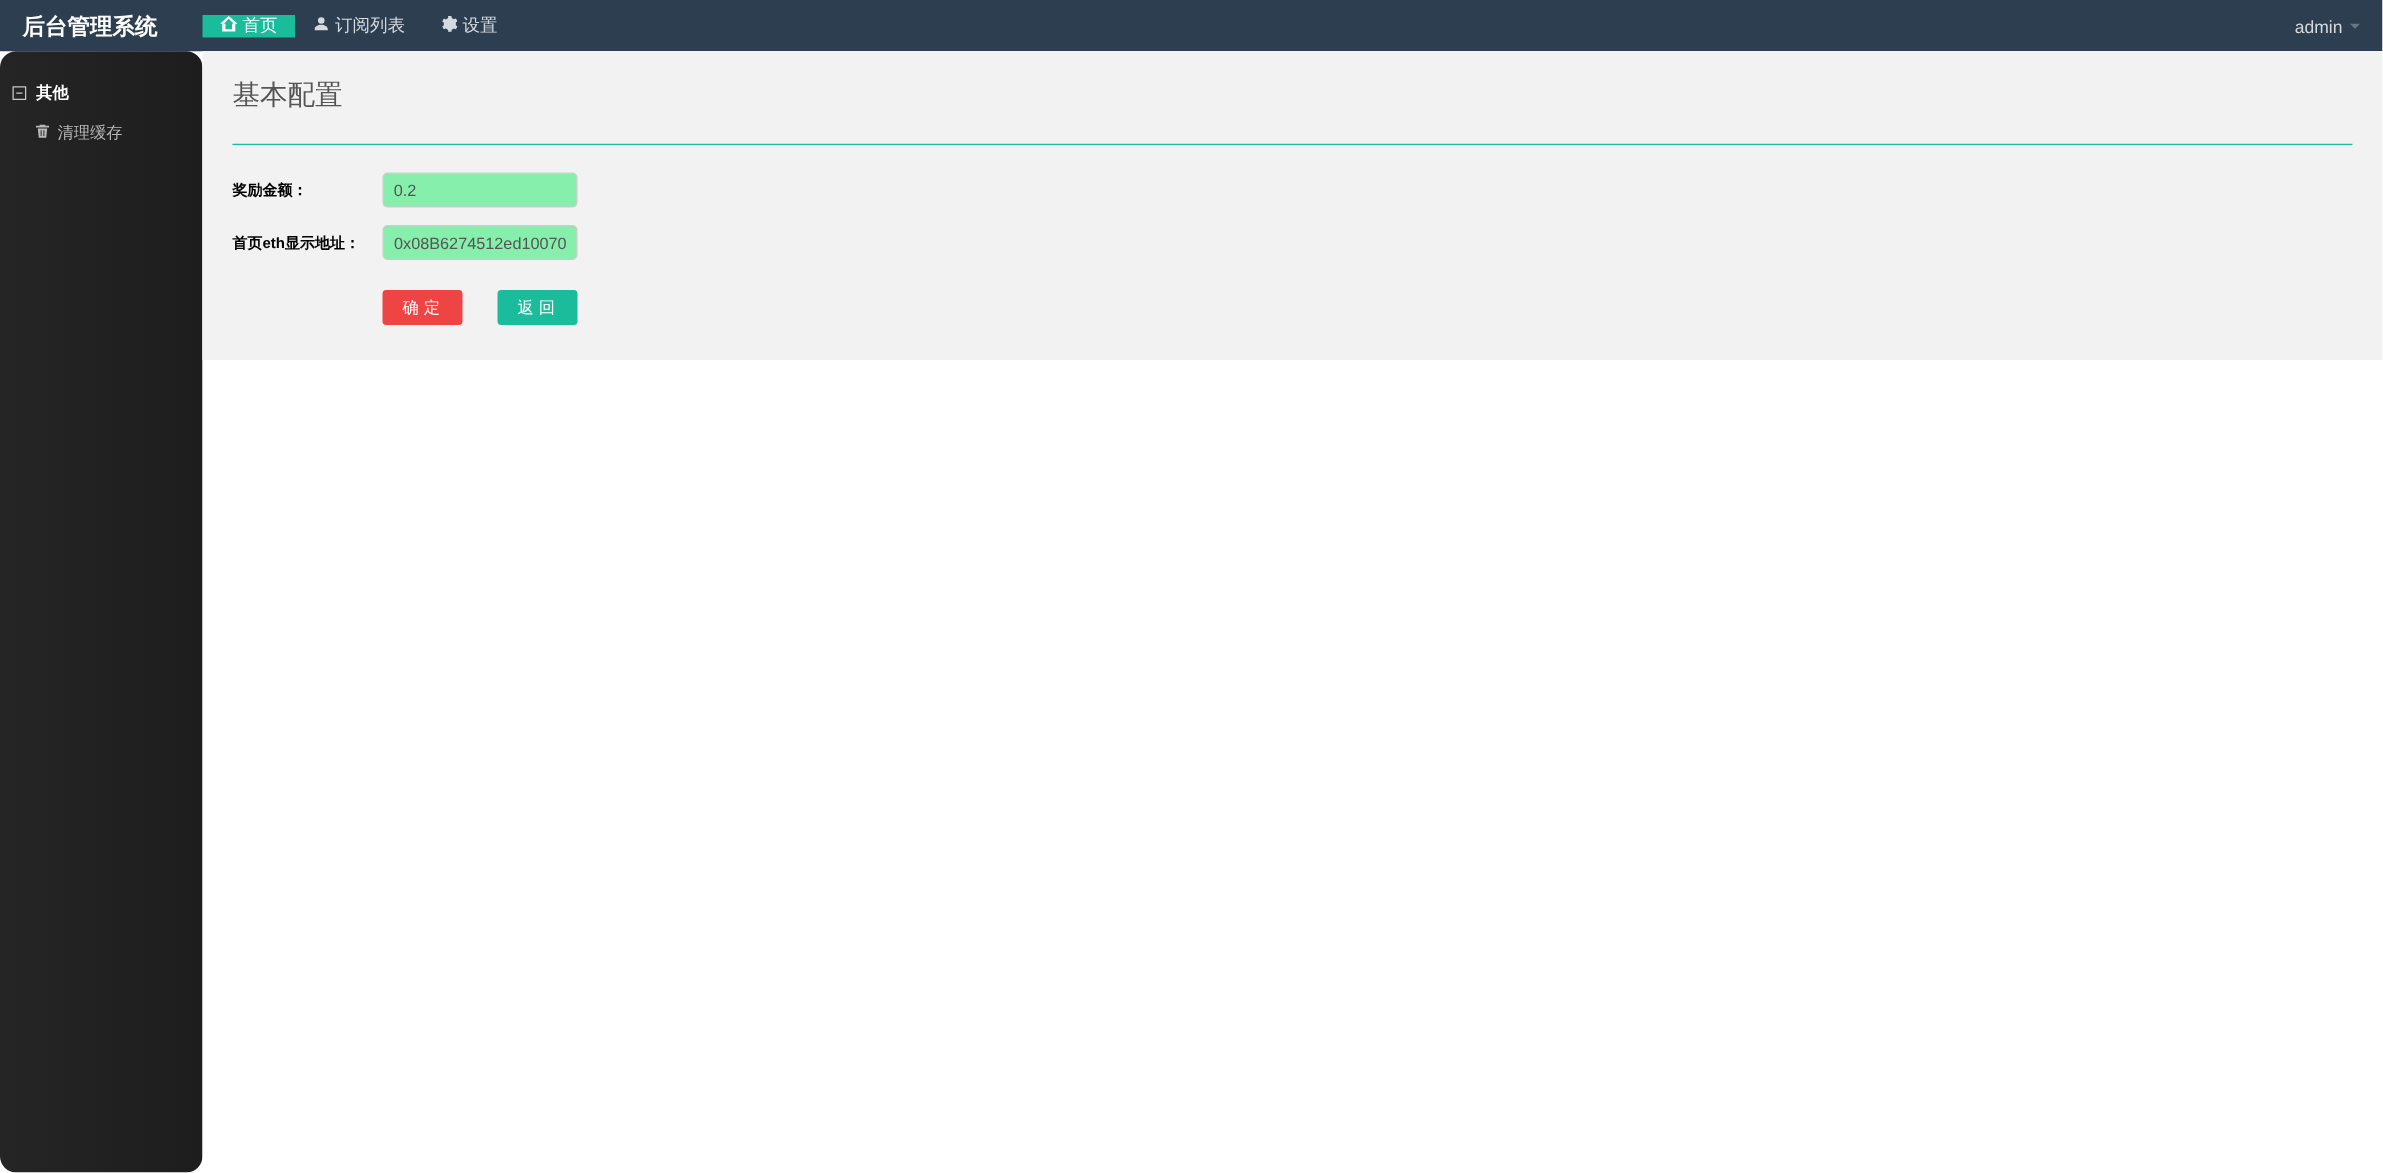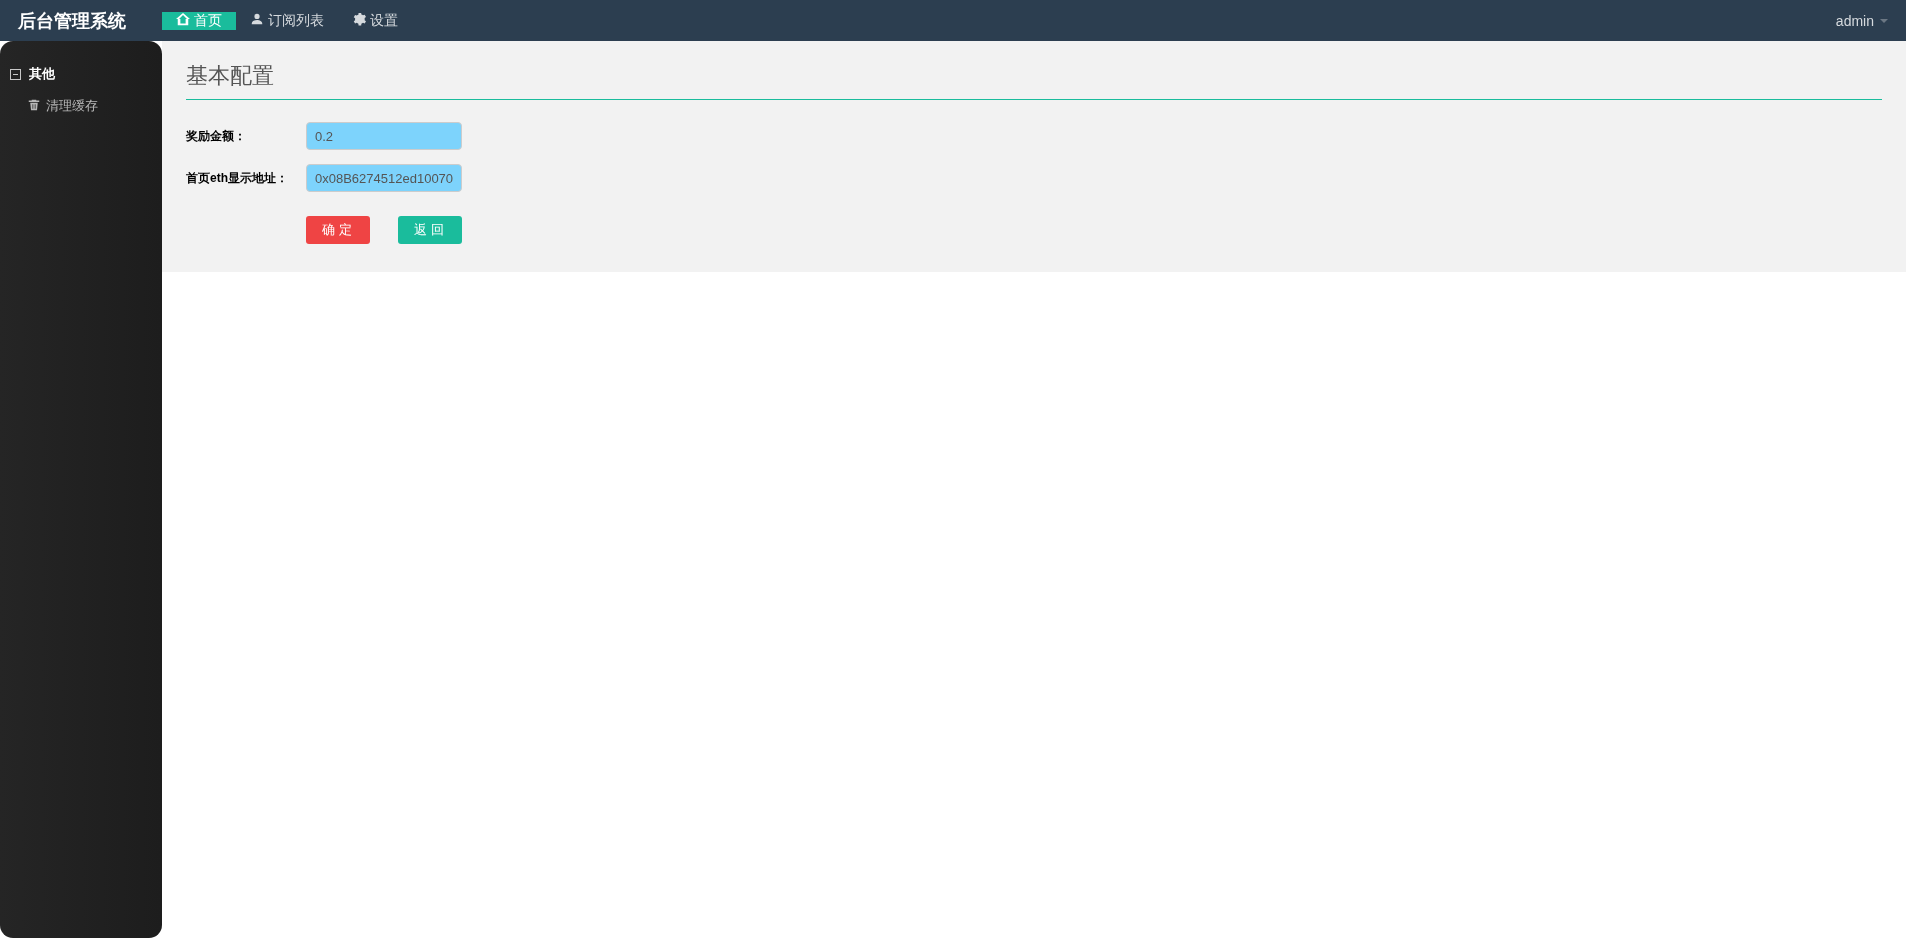--- a/index.html
+++ b/index.html
@@ -107,21 +107,21 @@
       background: #fff;
     }
     .content {
       background: #f2f2f2;
       padding: 20px 24px 28px 24px;
     }
     .page-title {
       font-size: 22px;
       font-weight: normal;
       color: #555;
-      padding-bottom: 8px;
+      padding-bottom: 24px;
       border-bottom: 1px solid #1abc9c;
       margin-bottom: 22px;
     }
     .form-row {
       display: flex;
       align-items: center;
       margin-bottom: 14px;
     }
     .form-label {
       width: 120px;
@@ -132,21 +132,21 @@
       padding-right: 14px;
     }
     .form-input {
       width: 156px;
       height: 28px;
       border: 1px solid #ccc;
       border-radius: 4px;
       padding: 0 8px;
       font-size: 13px;
       color: #555;
-      background: #7dd3fc;
+      background: #86efac;
     }
     .button-row {
       display: flex;
       gap: 28px;
       padding-left: 120px;
       margin-top: 24px;
     }
     .btn {
       border: none;
       border-radius: 3px;

